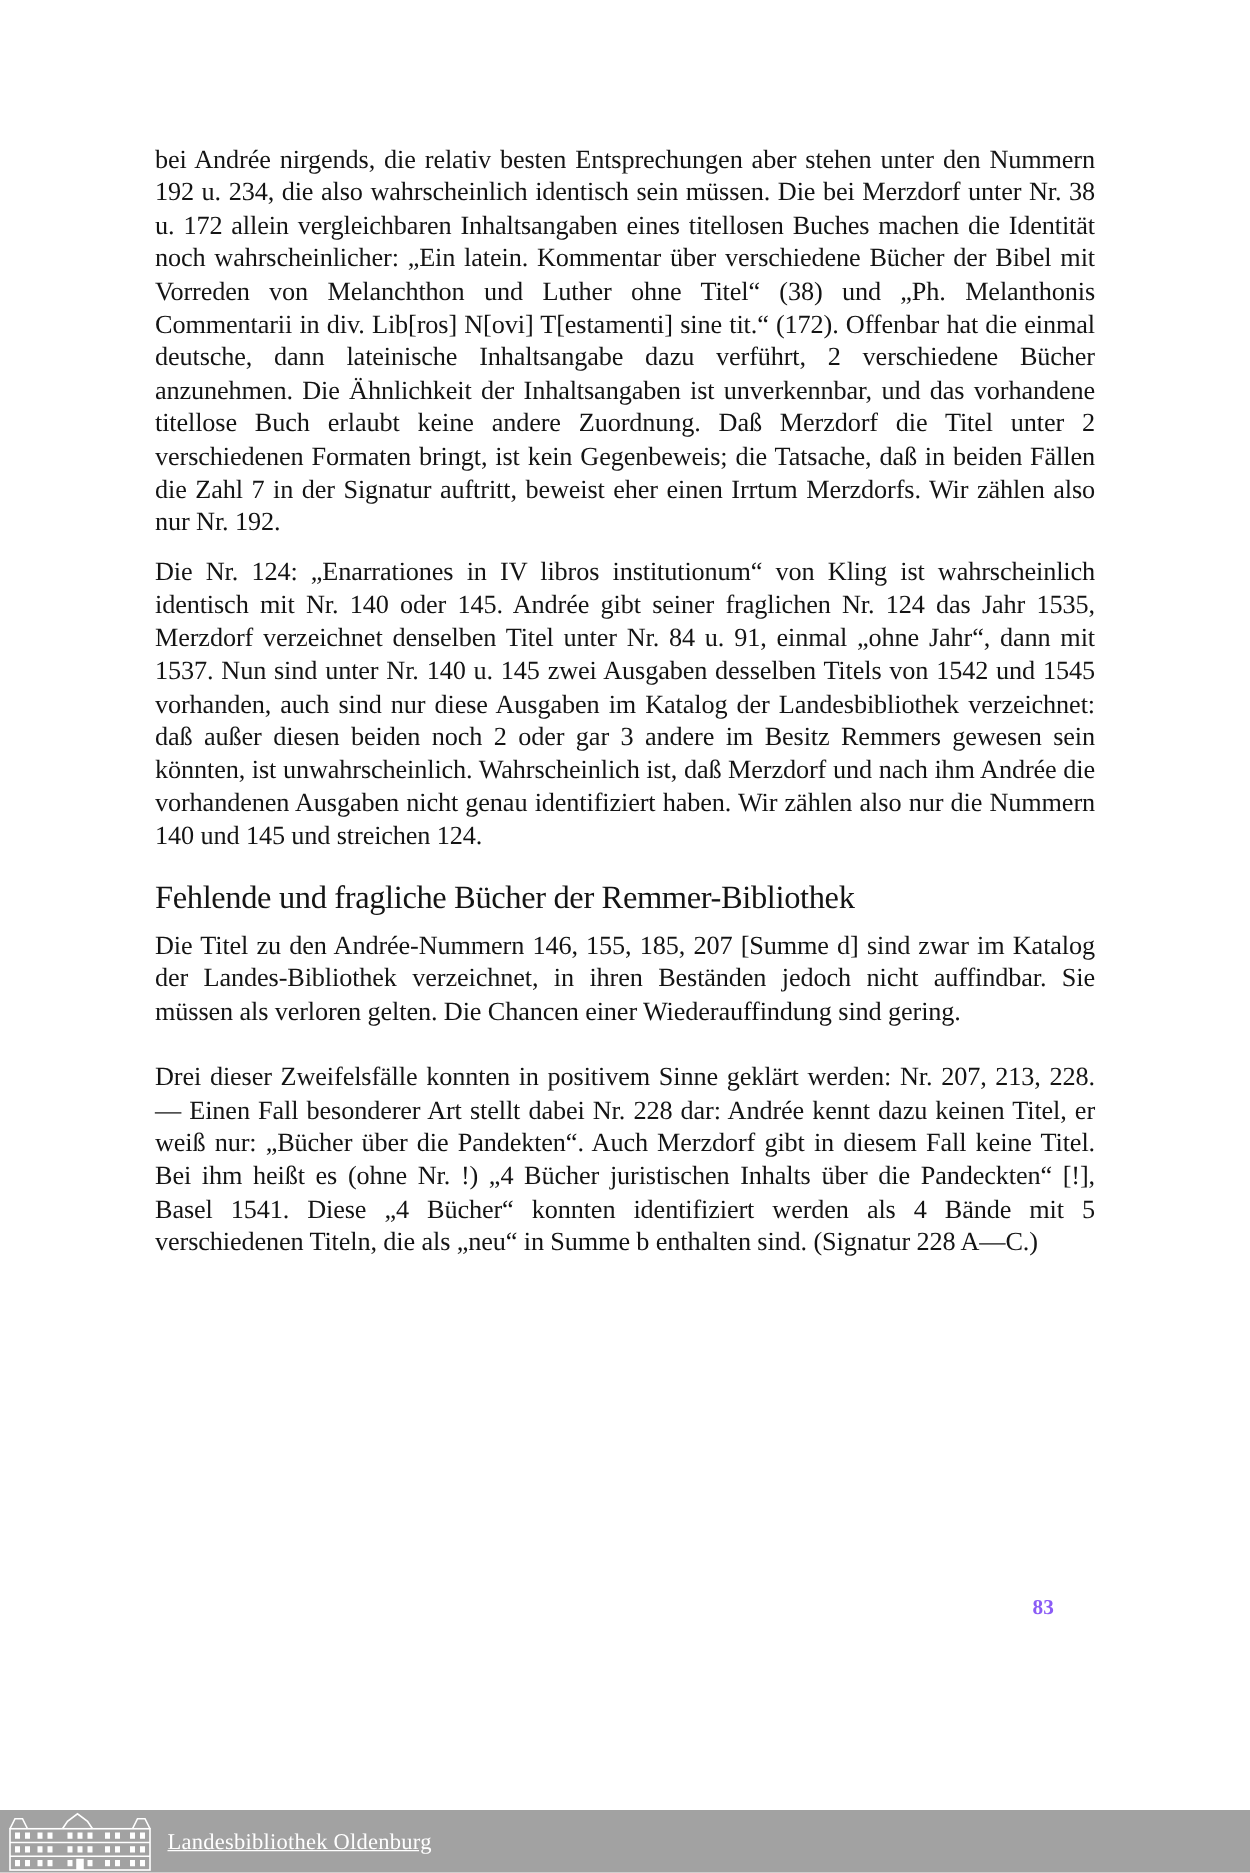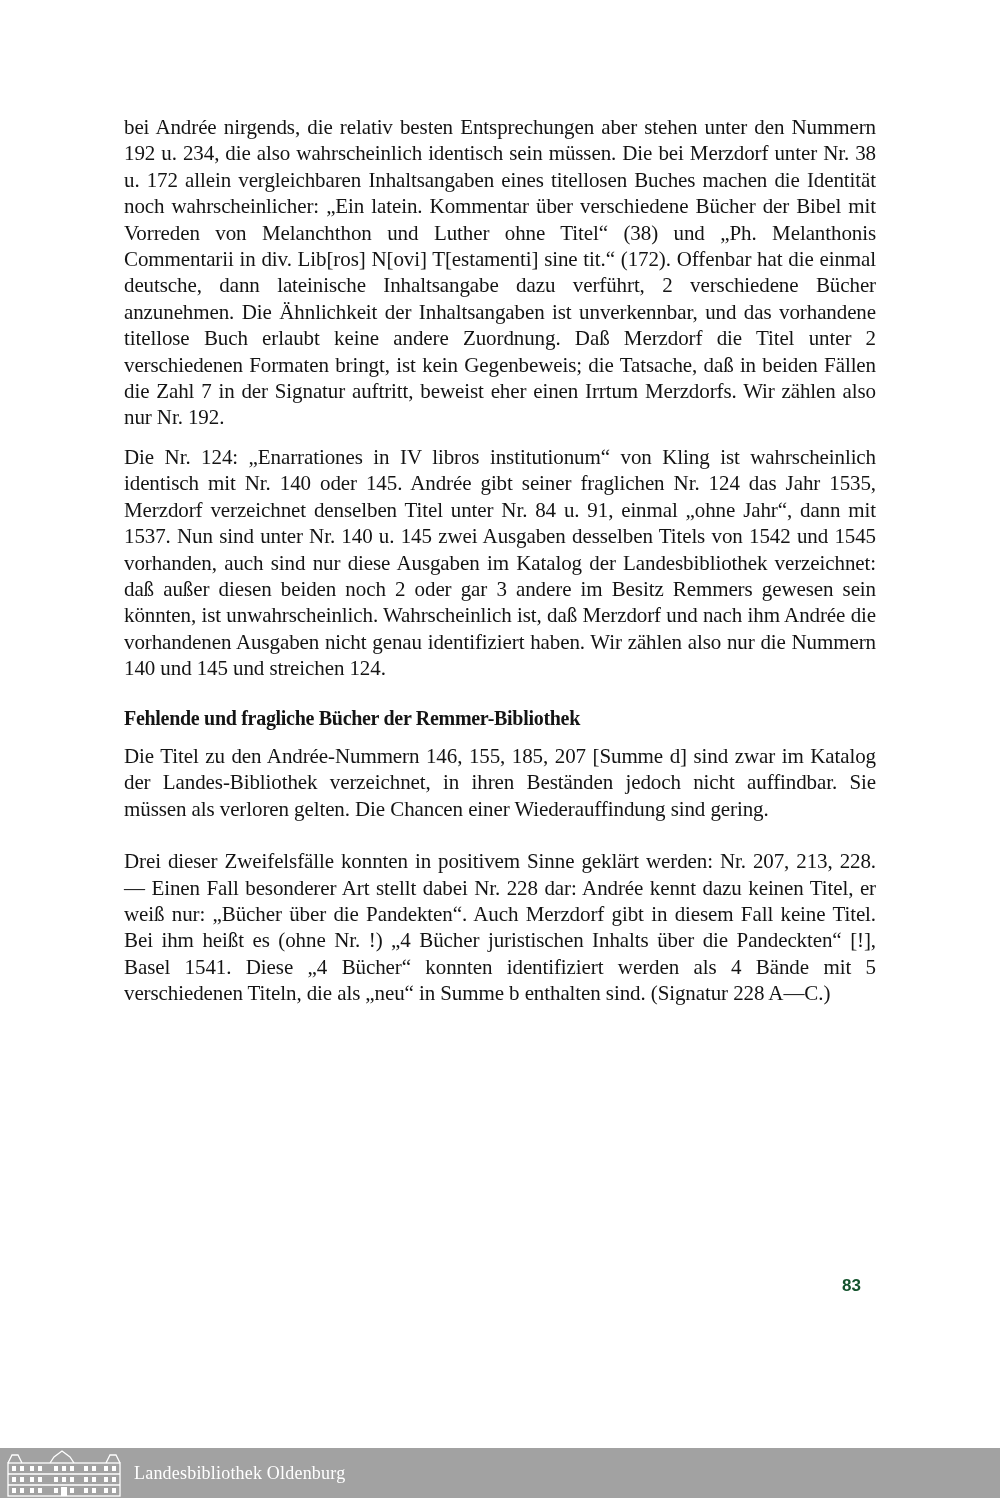--- a/index.html
+++ b/index.html
@@ -10,36 +10,36 @@
   .page-body {
     position: absolute; left: 124px; top: 114px; width: 752px;
   }
   .para {
     margin: 0; font-size: 21px; line-height: 26.4px; text-align: justify;
     letter-spacing: -0.1px;
   }
   .gap { height: 13px; }
   .gap-heading { height: 23px; }
   .heading {
-    margin: 0; font-size: 20px; line-height: 26.4px; font-weight: bold;
+    margin: 0; font-size: 26px; line-height: 26.4px; font-weight: normal;
     letter-spacing: -0.3px;
   }
   .heading-gap { height: 12px; }
   .page-number {
-    position: absolute; left: 826px; top: 1276px; font-family: Liberation Sans, sans-serif;
-    font-size: 17px; font-weight: bold; color: #14532d; margin-left: 16px;
+    position: absolute; left: 826px; top: 1276px; font-family: Liberation Serif, serif;
+    font-size: 17px; font-weight: bold; color: #8b5cf6;
   }
   .footer-bar {
     position: absolute; left: 0; top: 1448px; width: 1000px; height: 50px; background: #a2a2a2;
     display: flex; align-items: center;
   }
   .footer-logo { margin-left: 6px; width: 116px; height: 48px; display: block; }
   .footer-text {
     margin-left: 12px; color: #ffffff; font-family: "Liberation Serif", "DejaVu Serif", serif;
-    font-size: 18px; letter-spacing: 0.2px;
+    font-size: 18px; letter-spacing: 0.2px; text-decoration: underline;
   }
 </style>
 </head>
 <body>
 
 <div class="page-body">
   <p class="para">bei Andrée nirgends, die relativ besten Entsprechungen aber stehen unter den Nummern 192 u. 234, die also wahrscheinlich identisch sein müssen. Die bei Merzdorf unter Nr. 38 u. 172 allein vergleichbaren Inhaltsangaben eines titellosen Buches machen die Identität noch wahrscheinlicher: „Ein latein. Kommentar über verschiedene Bücher der Bibel mit Vorreden von Melanchthon und Luther ohne Titel“ (38) und „Ph. Melanthonis Commentarii in div. Lib[ros] N[ovi] T[estamenti] sine tit.“ (172). Offenbar hat die einmal deutsche, dann lateinische Inhaltsangabe dazu verführt, 2 verschiedene Bücher anzunehmen. Die Ähnlichkeit der Inhaltsangaben ist unverkennbar, und das vorhandene titellose Buch erlaubt keine andere Zuordnung. Daß Merzdorf die Titel unter 2 verschiedenen Formaten bringt, ist kein Gegenbeweis; die Tatsache, daß in beiden Fällen die Zahl 7 in der Signatur auftritt, beweist eher einen Irrtum Merzdorfs. Wir zählen also nur Nr. 192.</p>
   <div class="gap"></div>
   <p class="para">Die Nr. 124: „Enarrationes in IV libros institutionum“ von Kling ist wahrscheinlich identisch mit Nr. 140 oder 145. Andrée gibt seiner fraglichen Nr. 124 das Jahr 1535, Merzdorf verzeichnet denselben Titel unter Nr. 84 u. 91, einmal „ohne Jahr“, dann mit 1537. Nun sind unter Nr. 140 u. 145 zwei Ausgaben desselben Titels von 1542 und 1545 vorhanden, auch sind nur diese Ausgaben im Katalog der Landesbibliothek verzeichnet: daß außer diesen beiden noch 2 oder gar 3 andere im Besitz Remmers gewesen sein könnten, ist unwahrscheinlich. Wahrscheinlich ist, daß Merzdorf und nach ihm Andrée die vorhandenen Ausgaben nicht genau identifiziert haben. Wir zählen also nur die Nummern 140 und 145 und streichen 124.</p>
   <div class="gap-heading"></div>

